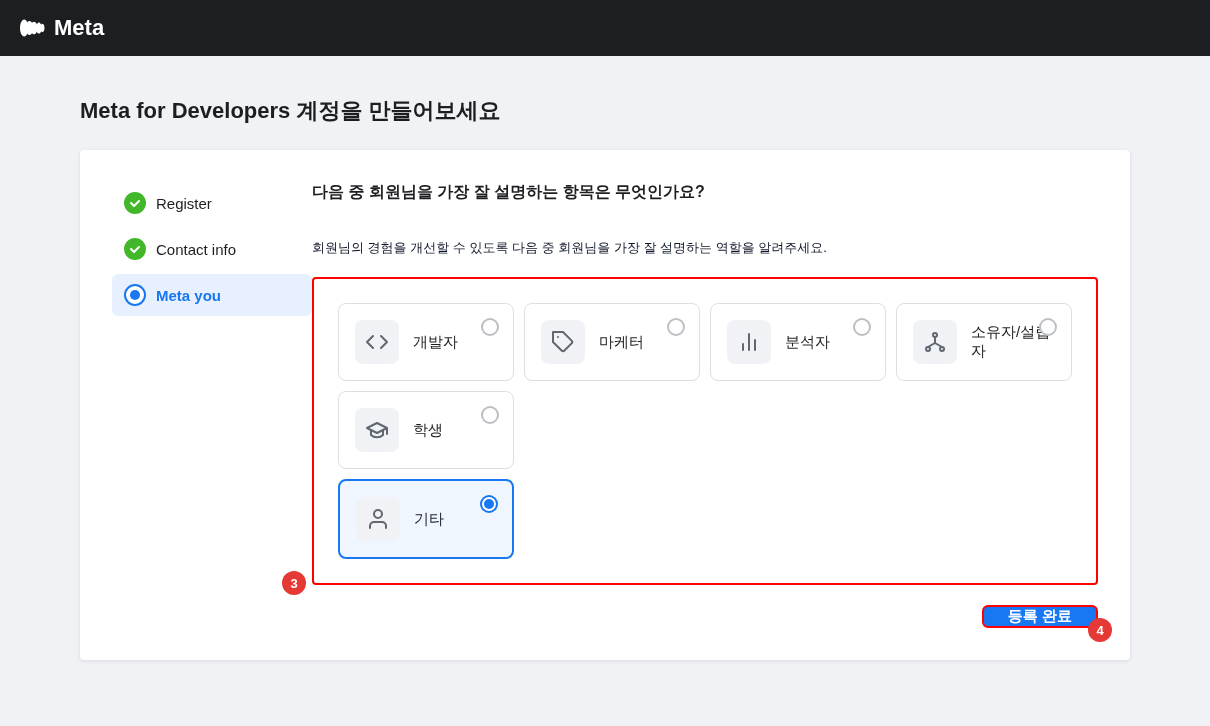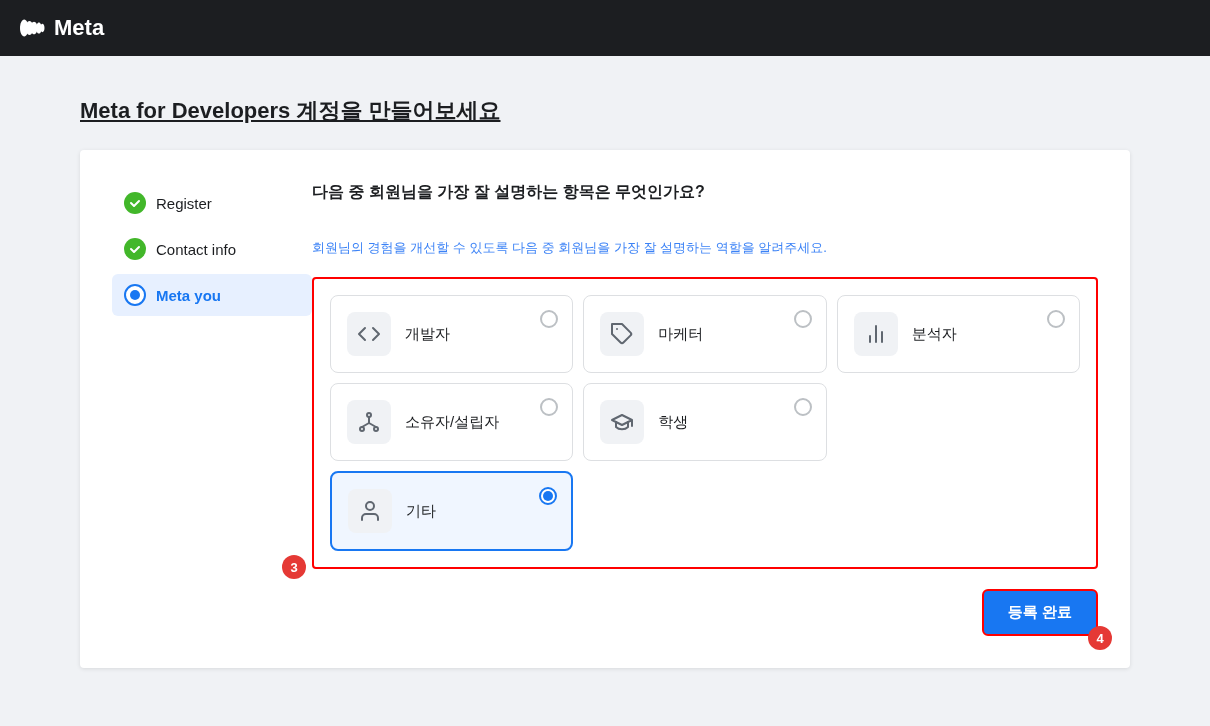--- a/index.html
+++ b/index.html
@@ -28,21 +28,20 @@
       height: 18px;
     }
     .page-wrapper {
       padding: 40px 80px;
     }
     .page-title {
       font-size: 22px;
       font-weight: 600;
       color: #1c1e21;
       margin-bottom: 24px;
-      text-decoration: underline;
     }
     .content-area {
       display: flex;
       background: white;
       border-radius: 4px;
       padding: 32px;
       box-shadow: 0 1px 4px rgba(0,0,0,0.1);
     }
     .sidebar {
       width: 200px;
@@ -100,30 +99,30 @@
       flex: 1;
     }
     .section-title {
       font-size: 16px;
       font-weight: 600;
       color: #1c1e21;
       margin-bottom: 6px;
     }
     .section-desc {
       font-size: 13px;
-      color: #3b82f6;
+      color: #0f172a;
       margin-bottom: 20px;
       margin-top: 36px;
     }
     .options-grid {
       display: grid;
-      grid-template-columns: 1fr 1fr 1fr;
+      grid-template-columns: 1fr 1fr 1fr 1fr;
       gap: 10px;
       border: 2px solid red;
-      padding: 16px;
+      padding: 24px;
       border-radius: 4px;
     }
     .option-card {
       border: 1px solid #dddfe2;
       border-radius: 8px;
       padding: 16px;
       display: flex;
       align-items: center;
       gap: 14px;
       cursor: pointer;
@@ -182,21 +181,21 @@
       display: flex;
       justify-content: flex-end;
       margin-top: 20px;
       position: relative;
     }
     .submit-btn {
       background: #1877f2;
       color: white;
       border: none;
       border-radius: 6px;
-      padding: 12px 24px;
+      padding: 0 24px;
       font-size: 15px;
       font-weight: 600;
       cursor: pointer;
       border: 2px solid red;
     }
     .annotation-bubble {
       display: inline-flex;
       align-items: center;
       justify-content: center;
       width: 24px;

